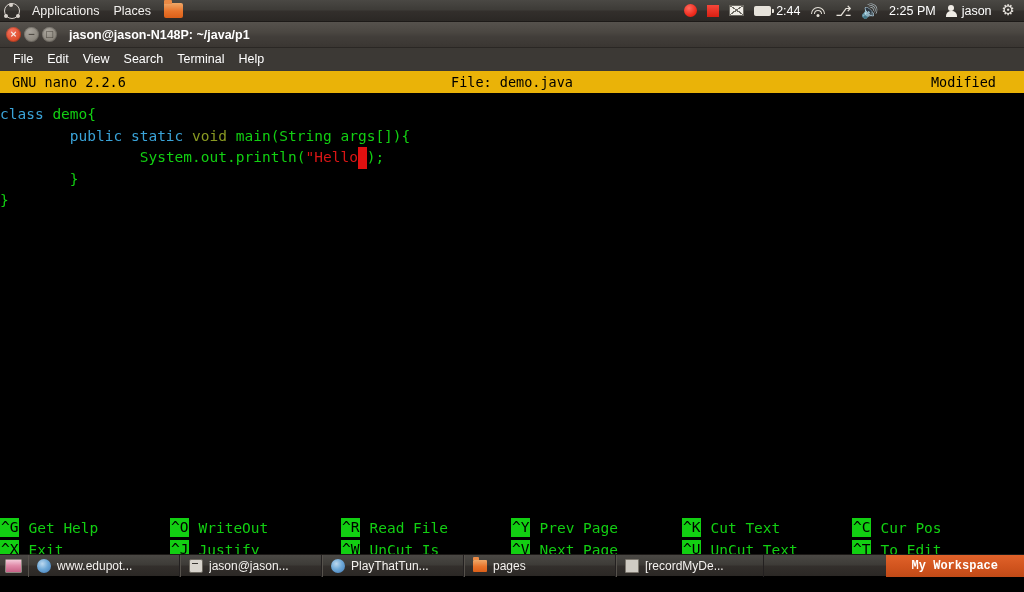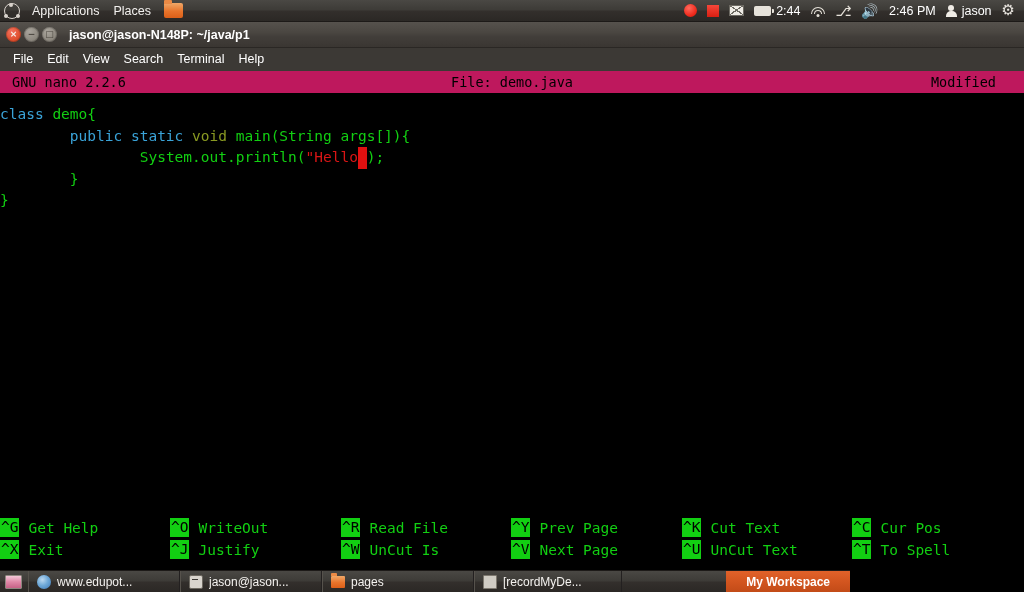--- a/index.html
+++ b/index.html
@@ -109,21 +109,21 @@
   .menubar {
     position:absolute; left:0; top:48px; width:1024px; height:23px;
     background:#3c3935;
     display:flex; align-items:center; padding-left:6px;
   }
   .menubar .mi { color:#ffffff; font-size:12.5px; padding:0 7px; line-height:23px; }
 
   
   .nano-title {
     position:absolute; left:0; top:71px; width:1024px; height:22px;
-    background:#be185d; color:#000000;
+    background:#eab308; color:#000000;
     font-family:"DejaVu Sans Mono","Liberation Mono", monospace;
     font-size:13.5px; letter-spacing:0px;
     display:flex; align-items:center;
   }
   .nt-left { padding-left:12px; }
   .nt-mid  { position:absolute; left:50%; transform:translateX(-50%); }
   .nt-right{ margin-left:auto; padding-right:28px; }
 
   
   .editor {
@@ -153,21 +153,21 @@
   .sc-row.r2 { top:30px; }
   .sc-cell { display:flex; align-items:center; }
   .sc-key {
     background:#12cf12; color:#000000; display:inline-block;
     padding:0 1px; min-width:19px; text-align:center; line-height:19px; height:19px;
   }
   .sc-lbl { color:#12cf12; padding-left:9px; }
 
   
   .taskbar {
-    position:absolute; left:0; bottom:0; width:850px; height:22px;
+    position:absolute; left:0; bottom:16px; width:1024px; height:22px;
     background:linear-gradient(to bottom,#4a4844 0%,#3d3b37 48%,#332f2c 52%,#2b2825 100%);
     border-top:1px solid #1d1a18;
     display:flex; align-items:center;
     color:#ffffff; font-size:12px;
   }
   .tb-show {
     width:17px; height:14px; margin:0 6px 0 5px;
     background:linear-gradient(to bottom,#f3c8d8 0%,#e089a8 48%,#c76287 100%);
     border:1.3px solid #8e8880; border-radius:1px;
   }
@@ -196,23 +196,23 @@
     background:#e9e6df; border:1.2px solid #7a756c; border-radius:1px; position:relative;
   }
   .ico-doc::after{
     content:""; position:absolute; right:-2px; top:-2px; width:8px; height:8px;
     background:linear-gradient(135deg,#6fae3a,#4d8a22); transform:rotate(38deg); border-radius:1px;
   }
   .ico-win {
     background:#cfcbc3; border:1.4px solid #7d786f; border-radius:1px;
   }
   .tb-workspace {
-    margin-left:auto; height:22px; display:flex; align-items:center; padding:0 20px;
+    margin-left:auto; height:22px; display:flex; align-items:center; padding:0 26px;
     background:linear-gradient(to bottom,#e1622a 0%,#d2551f 50%,#c14a17 100%);
-    color:#ffffff; font-weight:bold; font-size:12px;
+    color:#ffffff; font-weight:bold; font-size:12px;font-family:Liberation Mono, monospace;
   }
 </style>
 </head>
 <body>
 
 <div id="screen">
 
   <div class="top-panel">
     <div class="panel-left">
       <div class="ubuntu-logo">
@@ -244,21 +244,21 @@
             <i class="c"></i>
           </div>
       </div>
       <div class="tray-item">
           <span class="bt">⎇</span>
         </div>
       <div class="tray-item">
           <span class="vol">🔊</span>
         </div>
       <div class="tray-item">
-        <span class="tray-txt" style="padding-left:0">2:46 PM</span>
+        <span class="tray-txt" style="padding-left:0">2:25 PM</span>
       </div>
       <div class="tray-item">
         <div class="user-ico"></div>
         <span class="tray-txt">jason</span>
       </div>
       <div class="tray-item">
           <span class="gear">⚙</span>
         </div>
     </div>
   </div>
@@ -338,36 +338,40 @@
         <div class="sc-cell" style="position: absolute; left: 511px;">
           <span class="sc-key">^V</span>
           <span class="sc-lbl">Next Page</span>
         </div>
         <div class="sc-cell" style="position: absolute; left: 682px;">
           <span class="sc-key">^U</span>
           <span class="sc-lbl">UnCut Text</span>
         </div>
         <div class="sc-cell" style="position: absolute; left: 852px;">
           <span class="sc-key">^T</span>
-          <span class="sc-lbl">To Spell</span>
+          <span class="sc-lbl">To Edit</span>
         </div>
       </div>
   </div>
 
   <div class="taskbar">
     <div class="tb-show"></div>
     <div id="tb-items" style="display:flex;align-items:center;height:22px;">
         <div class="tb-item" style="width: 152px;">
           <div class="tb-ico ico-ff"></div>
           <span style="overflow: hidden; text-overflow: clip; white-space: nowrap;">www.edupot...</span>
         </div>
         <div class="tb-item" style="width: 142px;">
           <div class="tb-ico ico-term"></div>
           <span style="overflow: hidden; text-overflow: clip; white-space: nowrap;">jason@jason...</span>
         </div>
+        <div class="tb-item" style="width: 142px;">
+          <div class="tb-ico ico-ff"></div>
+          <span style="overflow: hidden; text-overflow: clip; white-space: nowrap;">PlayThatTun...</span>
+        </div>
         <div class="tb-item" style="width: 152px;">
           <div class="tb-ico ico-folder"></div>
           <span style="overflow: hidden; text-overflow: clip; white-space: nowrap;">pages</span>
         </div>
         <div class="tb-item" style="width: 148px;">
           <div class="tb-ico ico-win"></div>
           <span style="overflow: hidden; text-overflow: clip; white-space: nowrap;">[recordMyDe...</span>
         </div>
       </div>
     <div class="tb-workspace">My Workspace</div>

